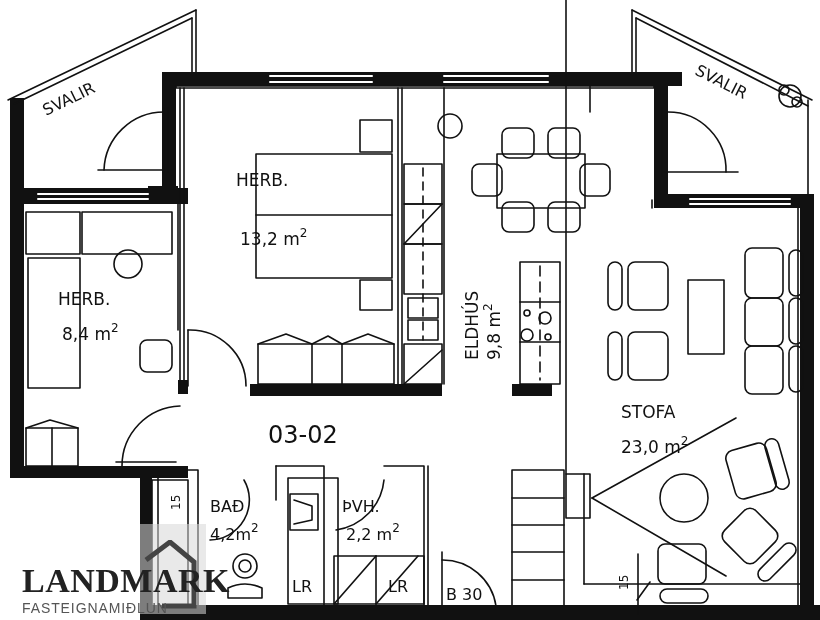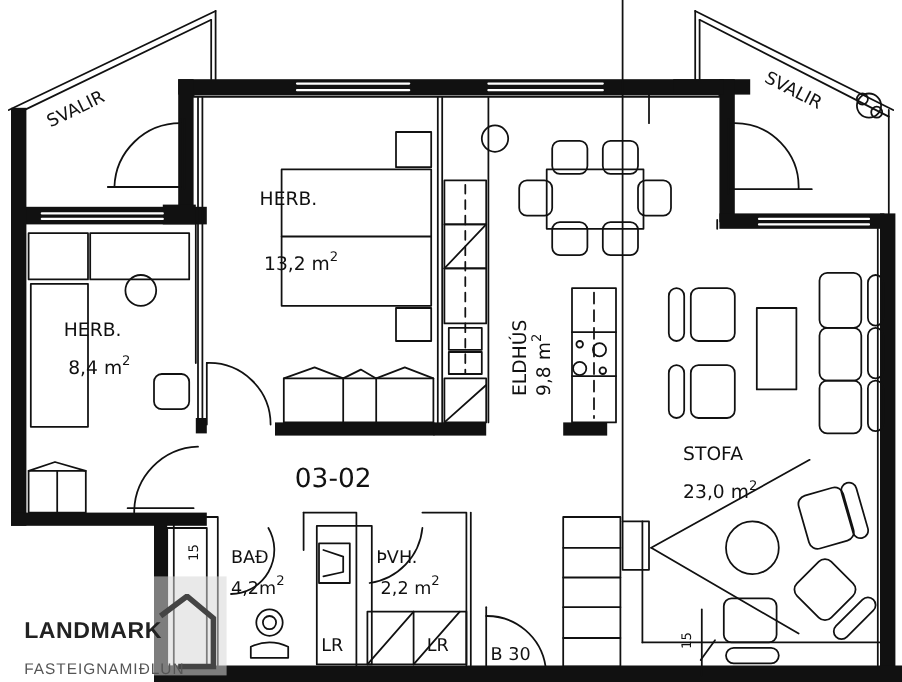--- a/index.html
+++ b/index.html
@@ -8,22 +8,22 @@
     .lbl { font-family: "DejaVu Sans", sans-serif; fill: #111; }
     .logo-wrap {
       position: absolute; left: 14px; top: 540px; width: 200px; height: 72px;
     }
     .logo-overlay {
       position: absolute; left: 140px; top: 524px; width: 66px; height: 90px;
       background: rgba(215,215,215,0.55);
     }
     .logo-word {
       position: absolute; left: 8px; top: 22px;
-      font-family: Liberation Sans, sans-serif; font-weight: bold;
-      font-size: 21px; letter-spacing: 0.5px; color: #222;
+      font-family: Liberation Serif, serif; font-weight: bold;
+      font-size: 34px; letter-spacing: 0.5px; color: #222;
     }
     .logo-sub {
       position: absolute; left: 8px; top: 60px;
       font-family: Liberation Sans, sans-serif; font-size: 14px;
       letter-spacing: 0.9px; color: #555;
     }
     .logo-house { position: absolute; left: 128px; top: 0px; }
   </style>
 </head>
 <body>

